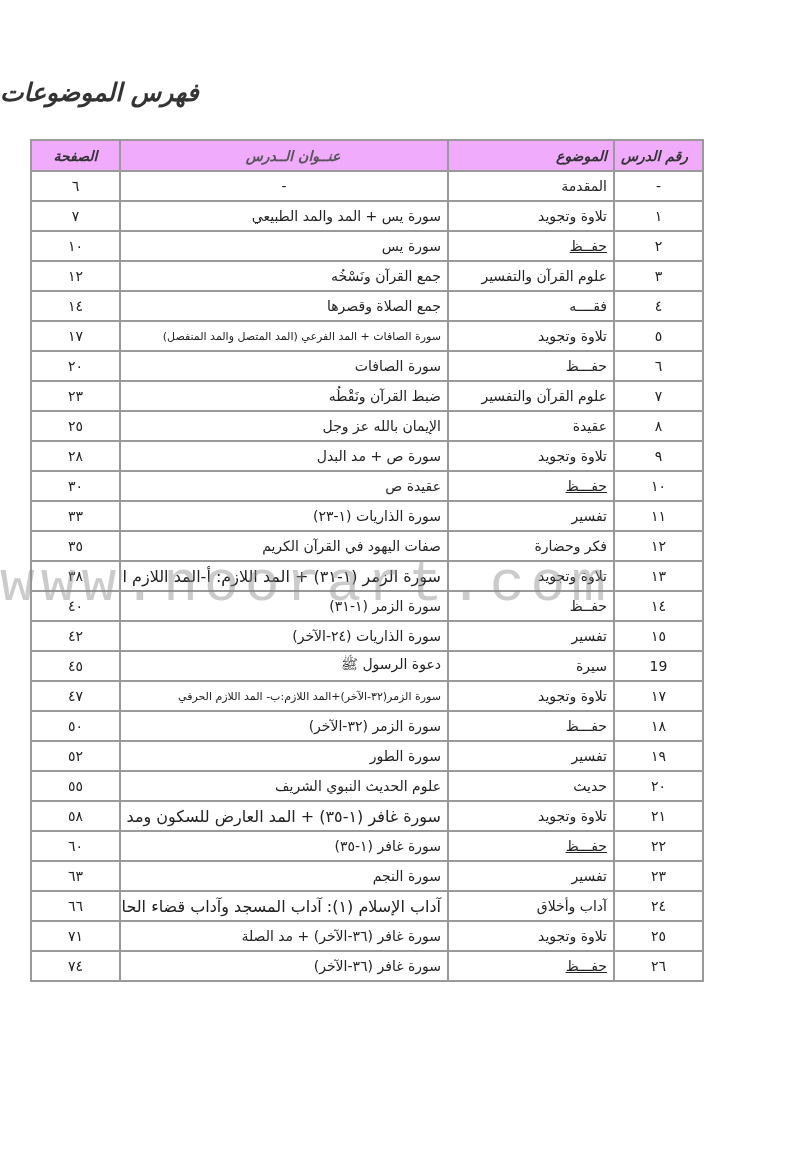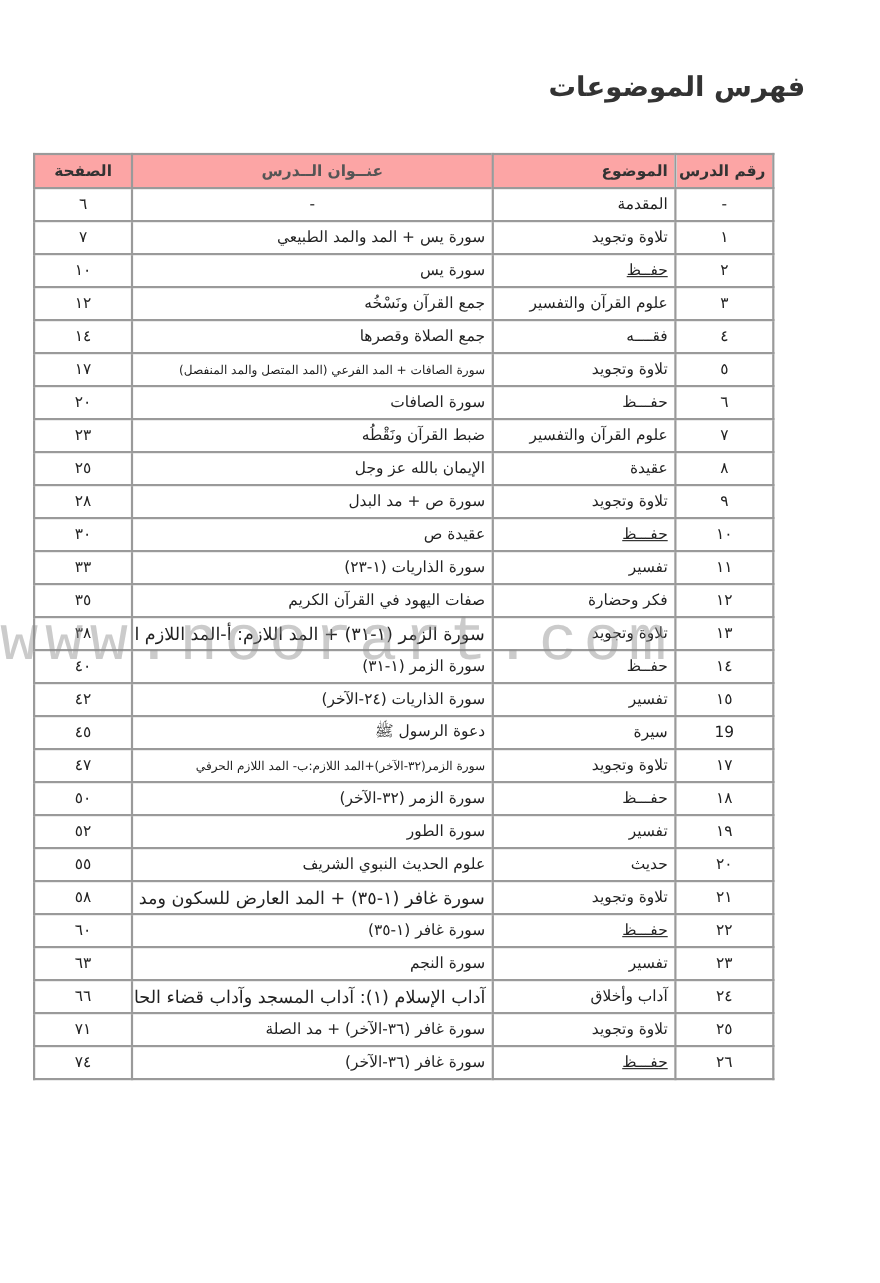--- a/index.html
+++ b/index.html
@@ -10,30 +10,31 @@
   body {
     width: 800px;
     height: 1166px;
     position: relative;
     overflow: hidden;
     font-family: "DejaVu Sans", sans-serif;
     color: #222;
   }
   .page-title {
     position: absolute;
-    top: 64px;
+    top: 78px;
     left: 0;
     width: 732px;
-    text-align: right;
+    text-align: left;
     font-family: "DejaVu Sans", sans-serif;
     font-weight: bold;
     font-size: 25px;
     color: #333;
     direction: rtl;
     letter-spacing: 0;
+    font-style: italic;
   }
   .toc-table {
     position: absolute;
     top: 139px;
     left: 30px;
     width: 672px;
     border-collapse: collapse;
     direction: rtl;
     table-layout: fixed;
     border: 2px solid #8a8a8a;
@@ -45,27 +46,28 @@
   .toc-table th, .toc-table td {
     border: 2px solid #9a9a9a;
     height: 28px;
     padding: 0 6px;
     font-size: 14px;
     font-family: "DejaVu Sans", sans-serif;
     white-space: nowrap;
     overflow: hidden;
   }
   .toc-table th {
-    background: #fca5a5;
+    background: #f0abfc;
     font-weight: bold;
     color: #333;
     font-size: 14px;
     height: 29px;
-  }
-  .toc-table th.h-num { text-align: right; }
+    font-style: italic;
+  }
+  .toc-table th.h-num { text-align: left; }
   .toc-table th.h-subj { text-align: right; padding-left: 48px; }
   .toc-table th.h-title { text-align: center; color: #555; padding-left: 24px; }
   .toc-table th.h-page { text-align: center; }
   .toc-table td.num { text-align: center; }
   .toc-table td.subj { text-align: right; }
   .toc-table td.title { text-align: right; }
   .toc-table td.title.center { text-align: center; }
   .toc-table td.page { text-align: center; }
   .toc-table td.small { font-size: 16px; }
   .toc-table td.smaller { font-size: 11px; }

